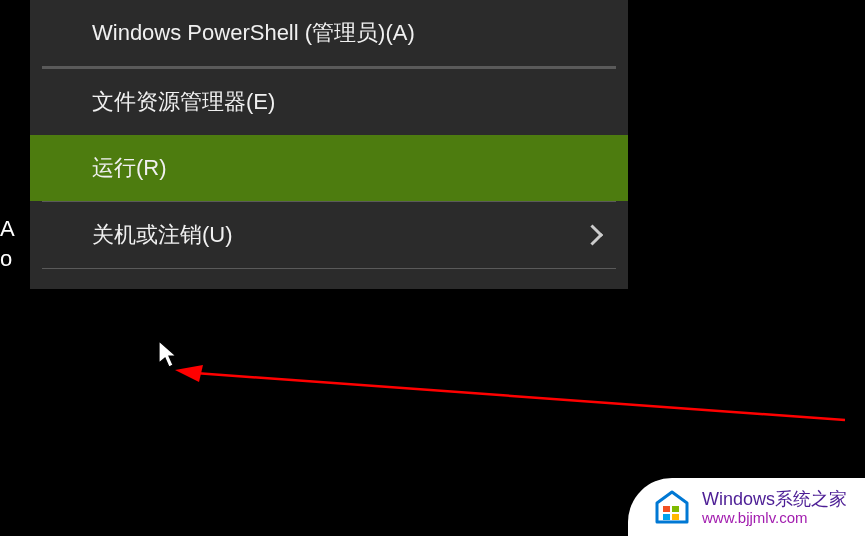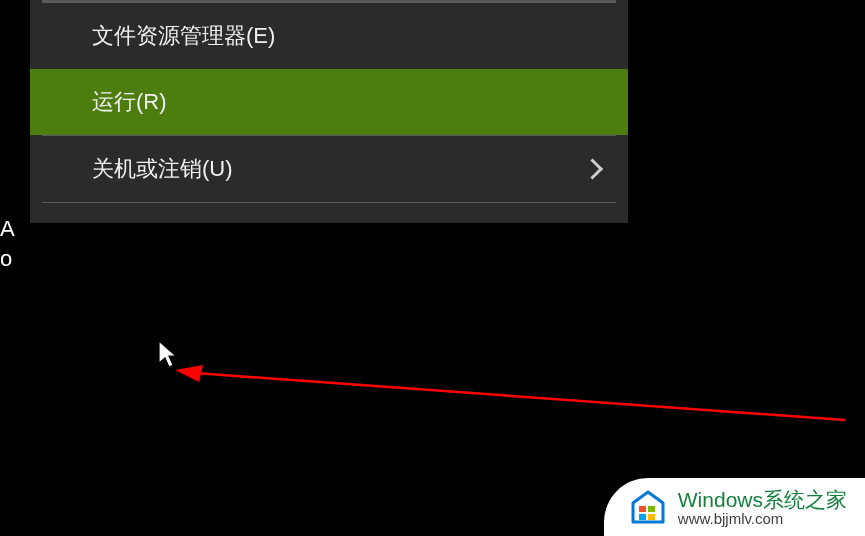--- a/index.html
+++ b/index.html
@@ -88,38 +88,41 @@
       width: 40px;
       height: 40px;
       position: relative;
     }
     .watermark-text {
       display: flex;
       flex-direction: column;
       line-height: 1.1;
     }
     .watermark-title {
-      font-size: 21px;
-      color: #15803d;
+      font-size: 18px;
+      color: #4c1d95;
       font-weight: 500;
     }
     .watermark-url {
       font-size: 15px;
-      color: #404040;
+      color: #a21caf;
     }
   </style>
 </head>
 <body>
 
 <div class="left-text">
   <div>A</div>
   <div>o</div>
 </div>
 
 <div class="context-menu">
+  <div class="menu-item">
+    <span>Windows PowerShell (管理员)(A)</span>
+  </div>
   <div class="separator"></div>
   <div class="separator"></div>
   <div class="separator"></div>
   <div class="menu-item">
     <span>文件资源管理器(E)</span>
   </div>
   <div class="menu-item hover">
     <span>运行(R)</span>
   </div>
   <div class="separator"></div>

